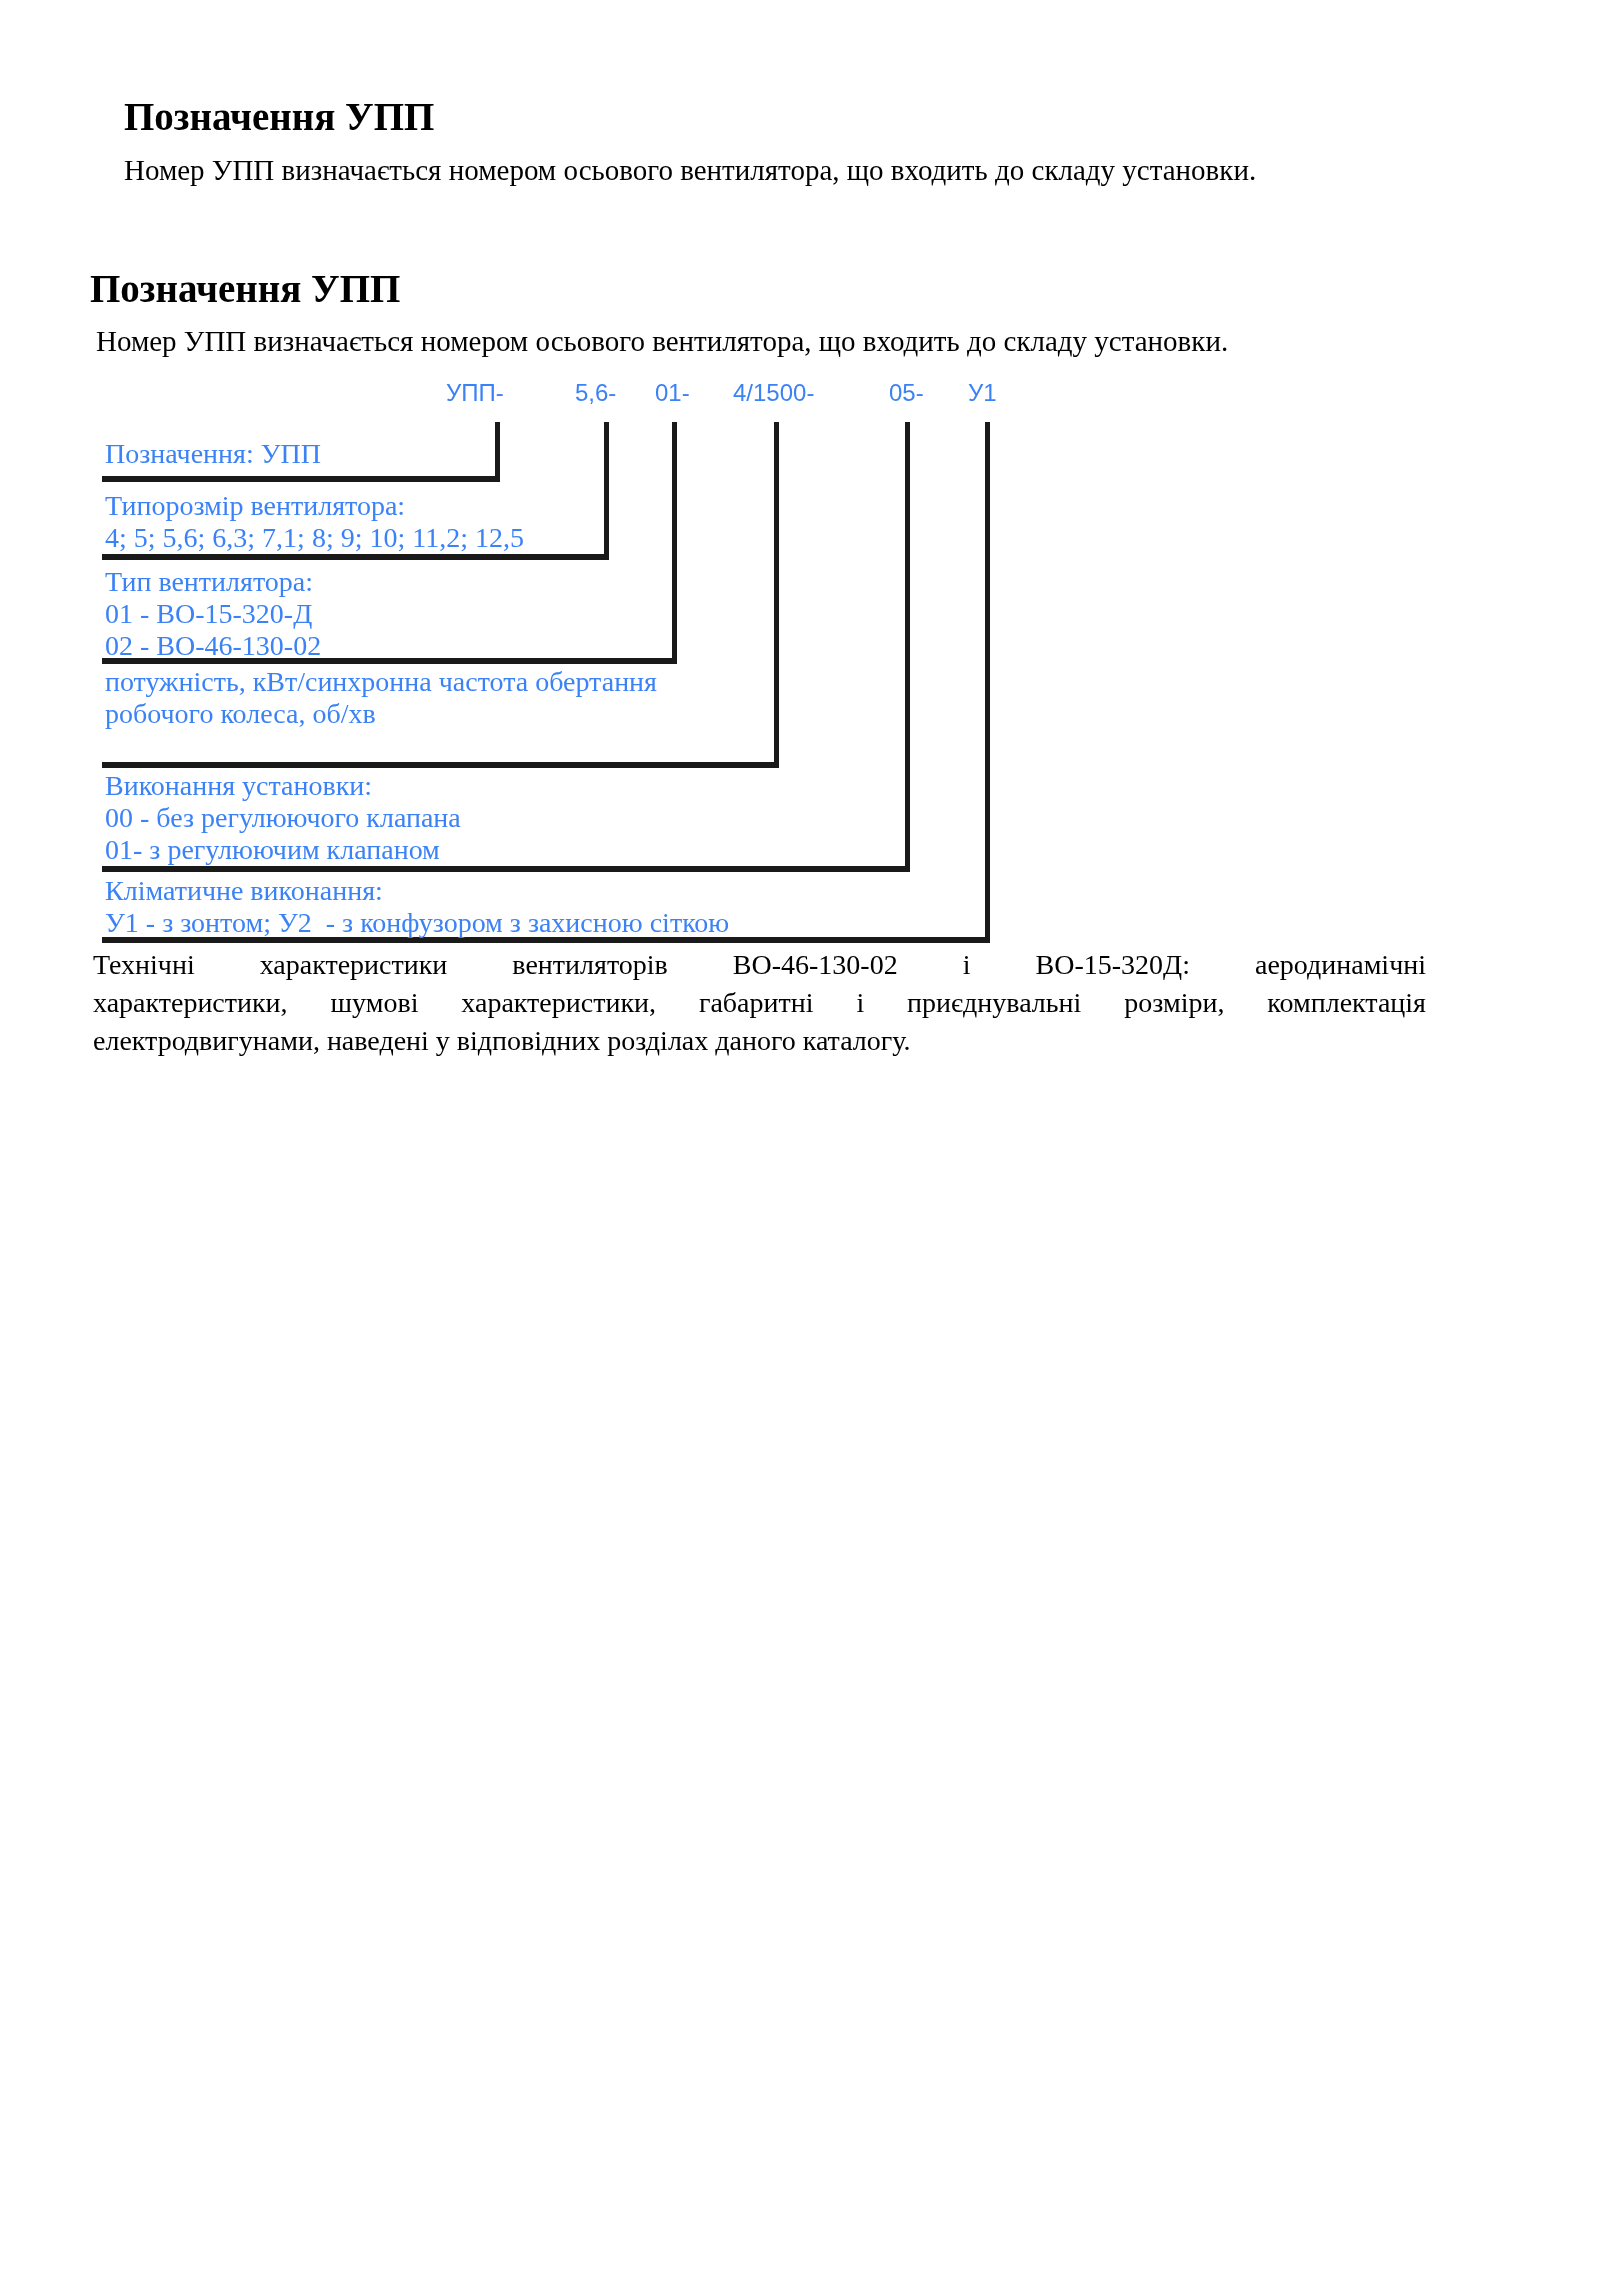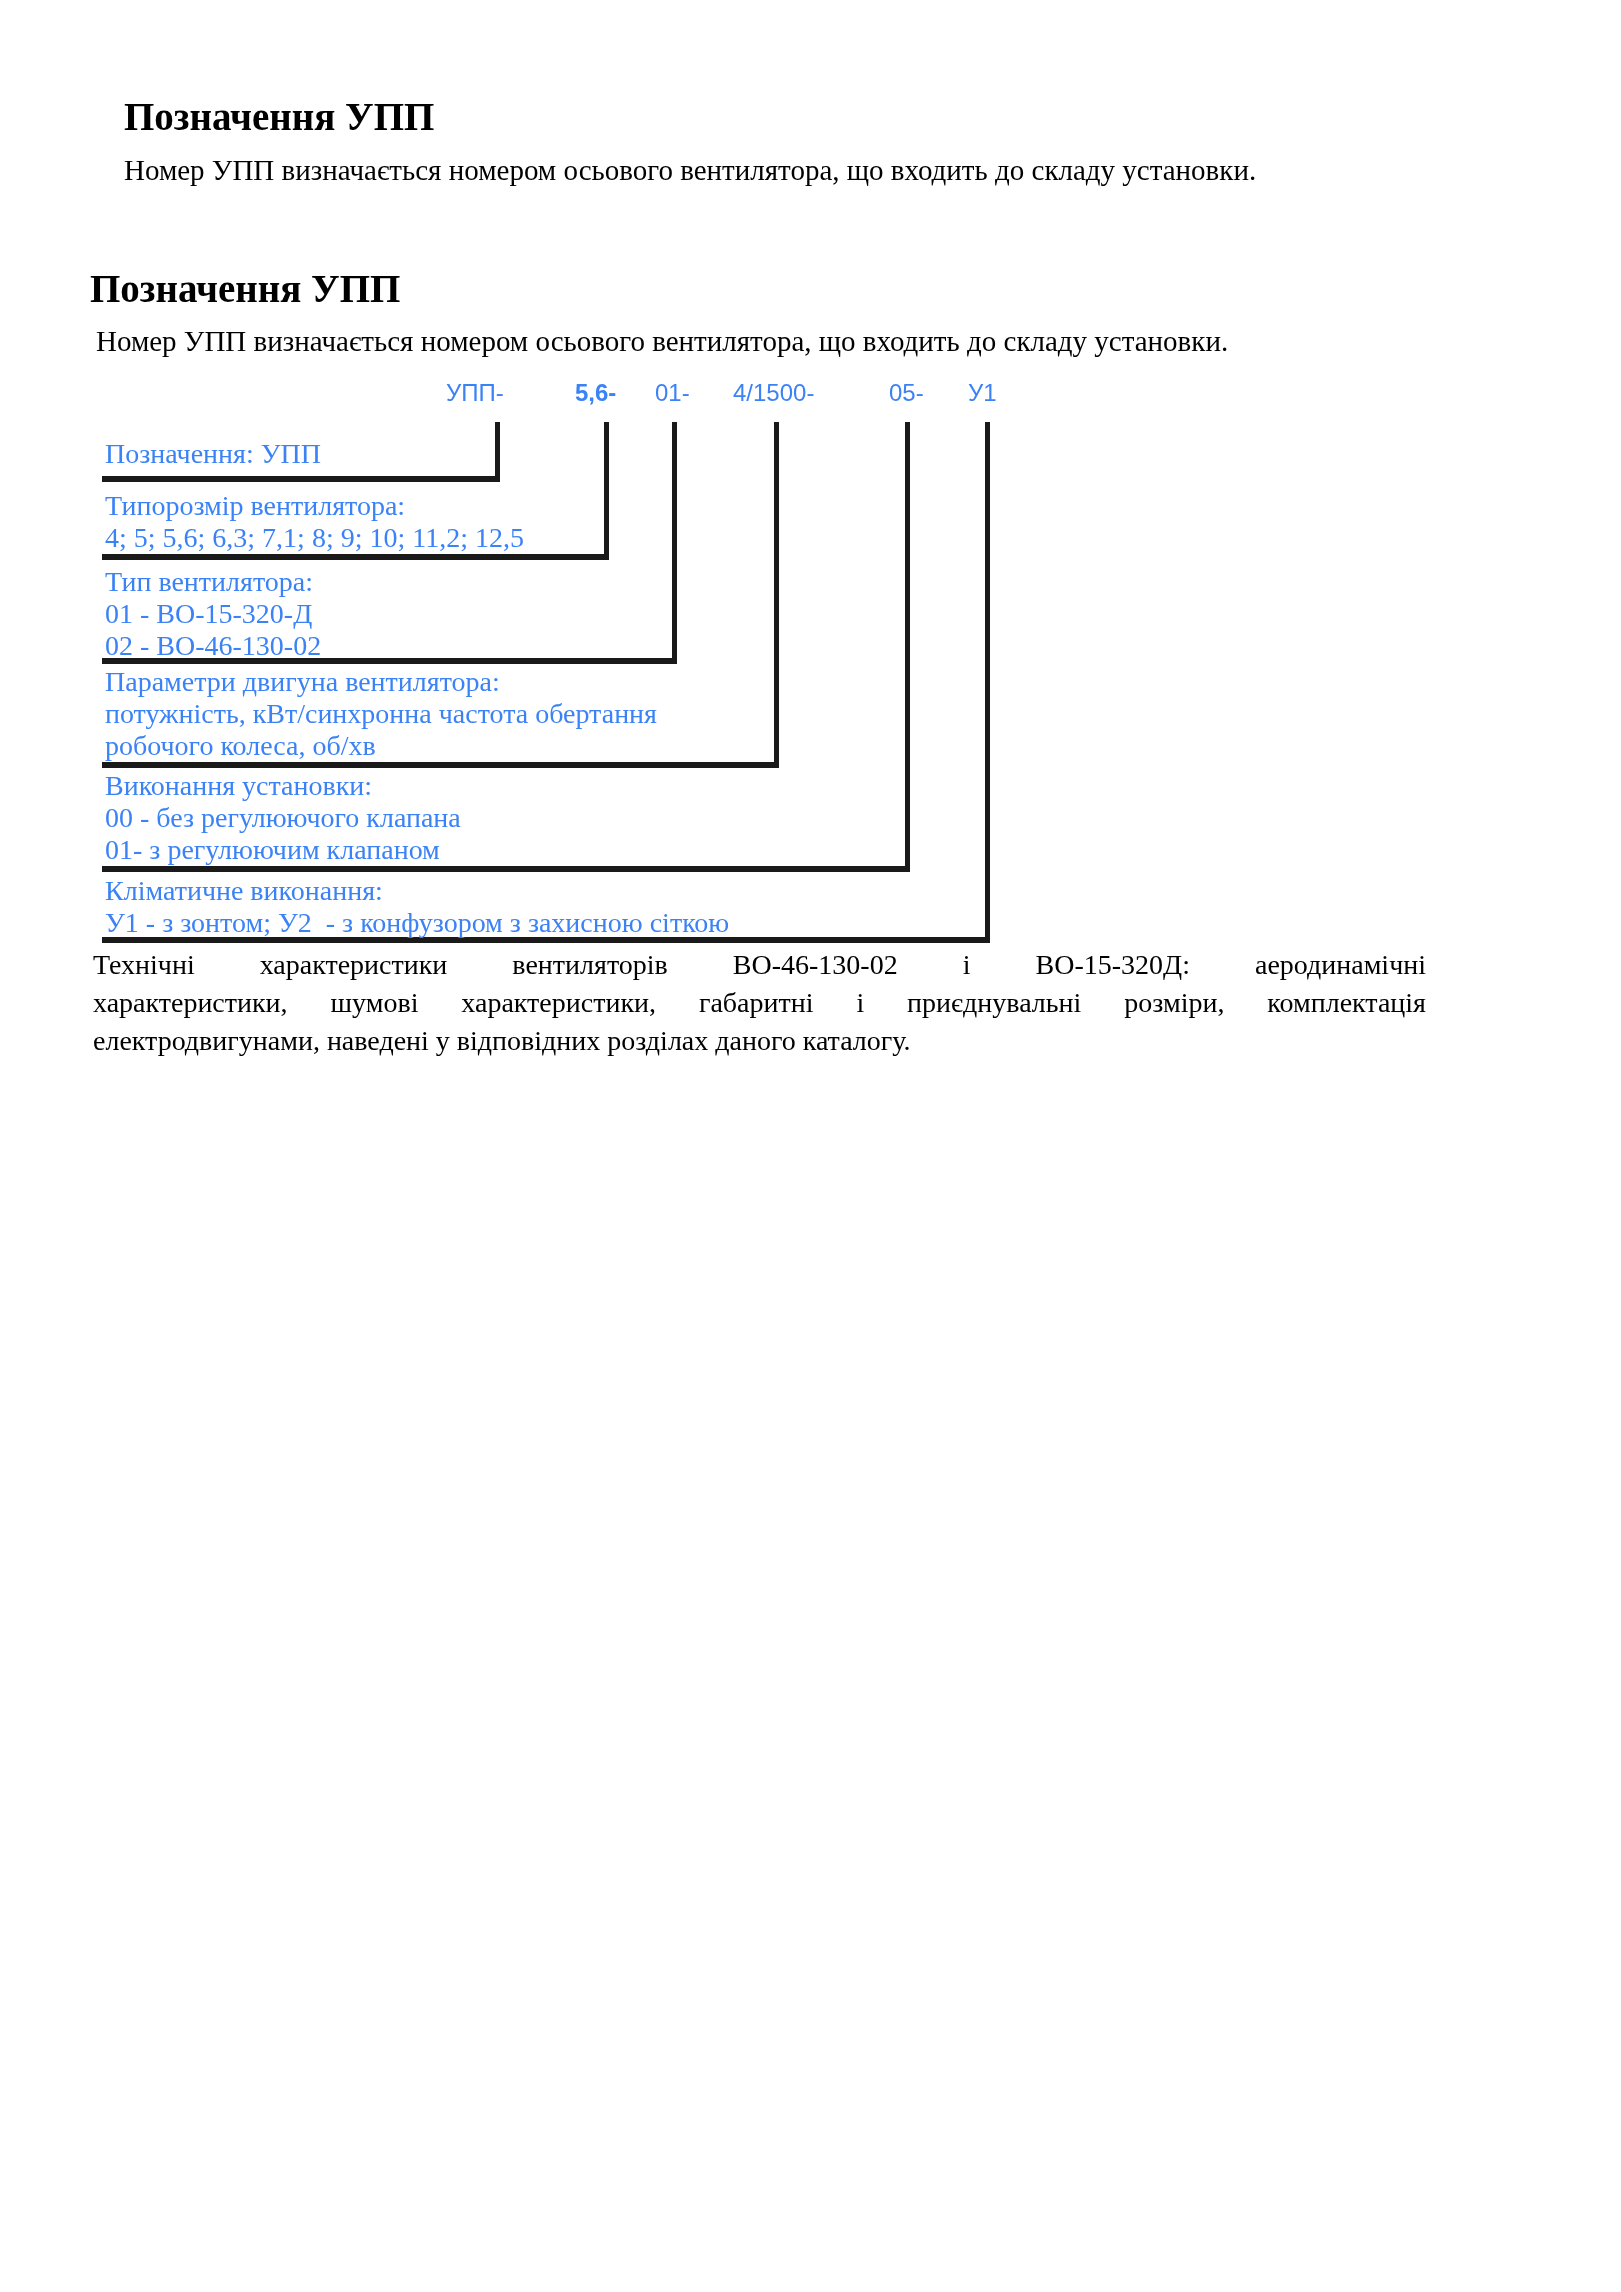--- a/index.html
+++ b/index.html
@@ -36,21 +36,21 @@
   .code-seg {
     position: absolute;
     top: 373px;
     font-family: "Liberation Sans", sans-serif;
     font-size: 24px;
     line-height: 39px;
     color: #3b82f6;
     white-space: pre;
   }
   .seg0 { left: 446px; }
-  .seg1 { left: 575px; font-weight: bold; }
+  .seg1 { left: 575px; }
   .seg2 { left: 655px; }
   .seg3 { left: 733px; }
   .seg4 { left: 889px; }
   .seg5 { left: 968px; }
 
   
   .vline {
     position: absolute;
     top: 422px;
     width: 4.9px;
@@ -152,21 +152,20 @@
     <div class="legend-group g1">
       <div class="legend-line">Типорозмір вентилятора:</div>
       <div class="legend-line">4; 5; 5,6; 6,3; 7,1; 8; 9; 10; 11,2; 12,5</div>
     </div>
     <div class="legend-group g2">
       <div class="legend-line">Тип вентилятора:</div>
       <div class="legend-line">01 - ВО-15-320-Д</div>
       <div class="legend-line">02 - ВО-46-130-02</div>
     </div>
     <div class="legend-group g3">
-      <div class="legend-line">Параметри двигуна вентилятора:</div>
       <div class="legend-line">потужність, кВт/синхронна частота обертання</div>
       <div class="legend-line">робочого колеса, об/хв</div>
     </div>
     <div class="legend-group g4">
       <div class="legend-line">Виконання установки:</div>
       <div class="legend-line">00 - без регулюючого клапана</div>
       <div class="legend-line">01- з регулюючим клапаном</div>
     </div>
     <div class="legend-group g5">
       <div class="legend-line">Кліматичне виконання:</div>

